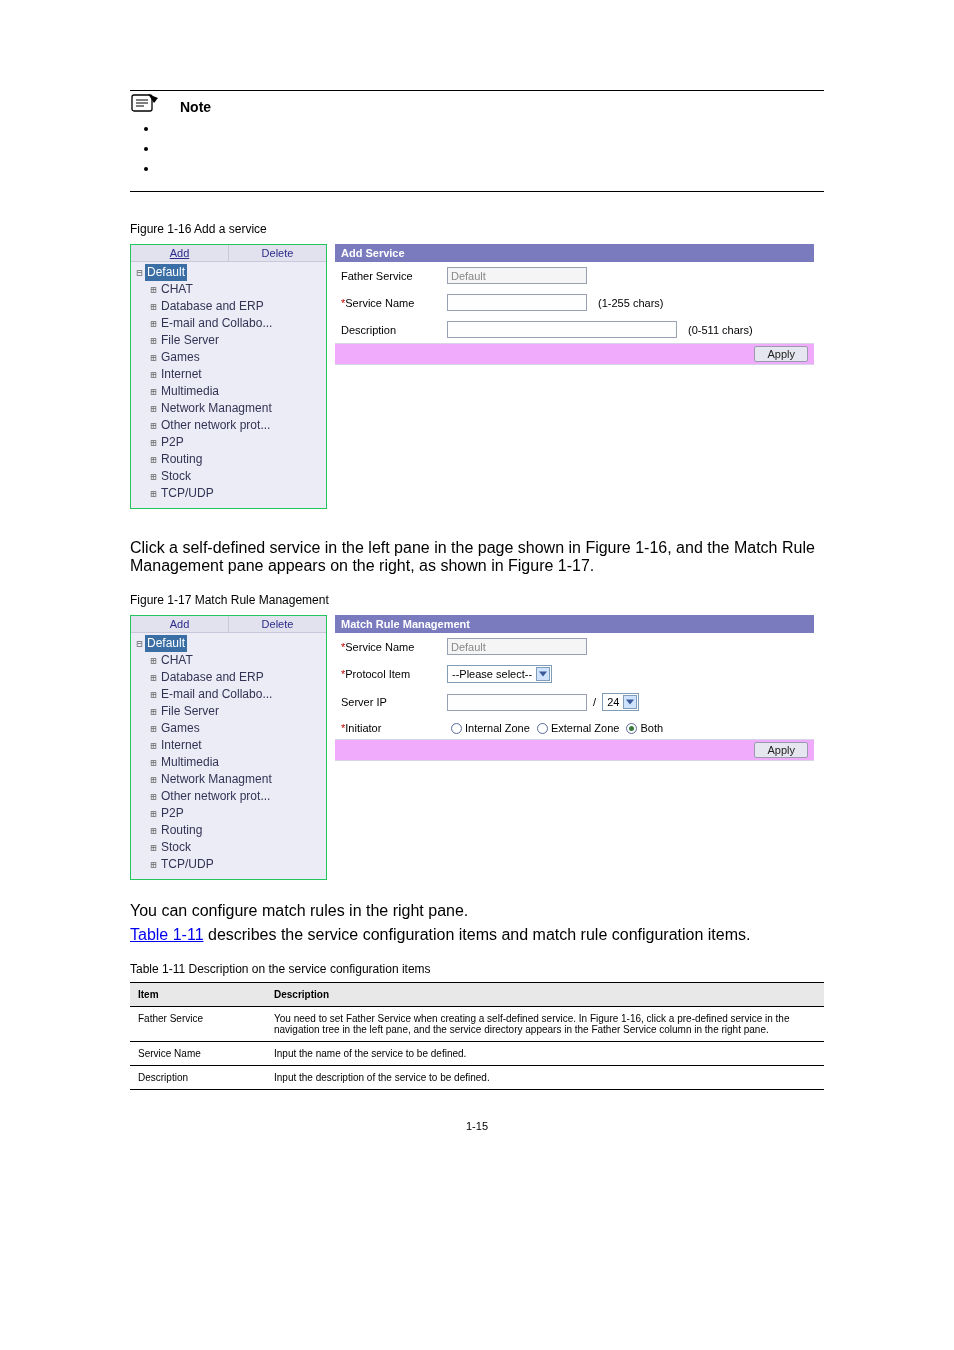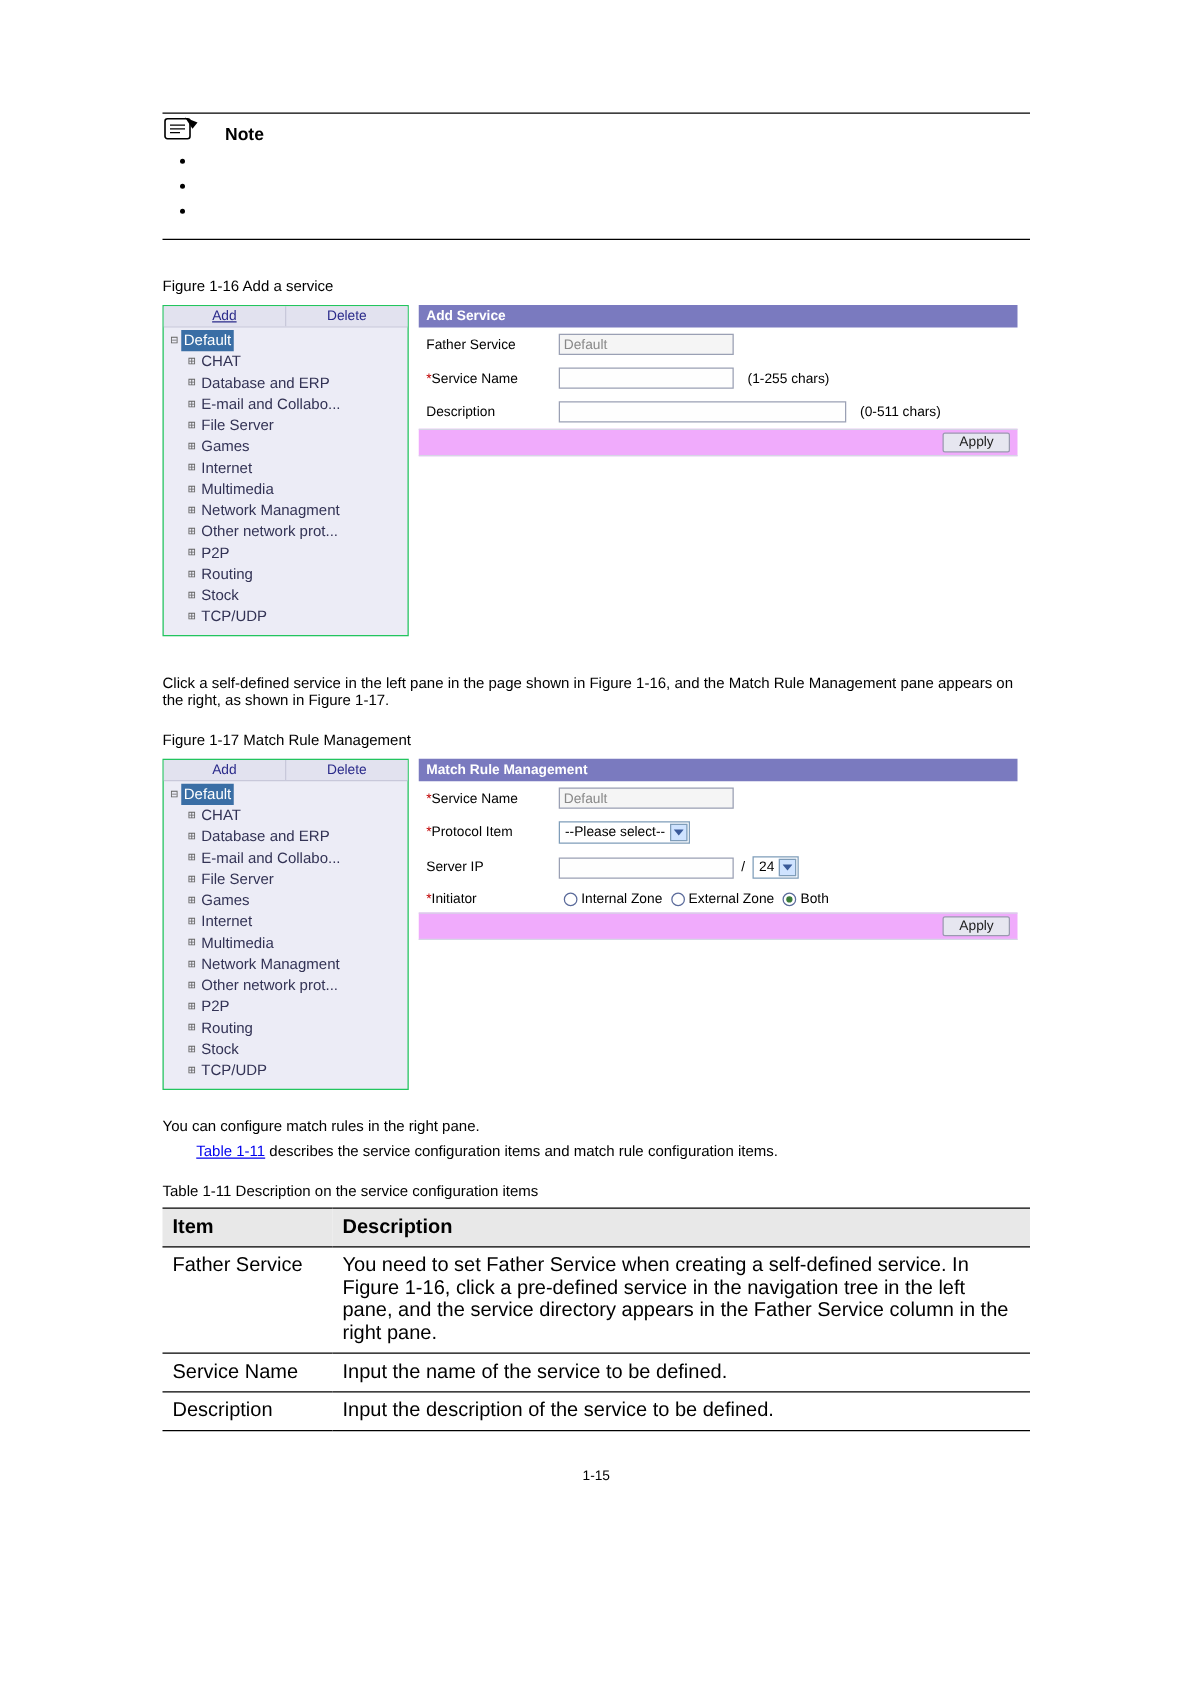--- a/index.html
+++ b/index.html
@@ -50,28 +50,27 @@
     list-style: disc;
     font-size: 12px;
     color: #000;
     min-height: 20px;
   }
   .figure-caption {
     margin-top: 18px;
     font-size: 12px;
   }
   .body-text {
-    font-size: 12px;
+    font-size: 16px;
     margin: 12px 0 6px 0;
   }
   .table-link {
     color: #0000ee;
     text-decoration: underline;
     cursor: pointer;
-    margin-left: 27px;
   }
   
   .screenshot-panel {
     margin-top: 8px;
     border: 0;
     width: 684px;
     display: flex;
     font-family: Tahoma, Arial, sans-serif;
     font-size: 11px;
     color: #000;
@@ -241,21 +240,21 @@
   }
   .radio-lab {
     font-size: 11px;
     vertical-align: middle;
   }
   
   .data-table {
     margin-top: 6px;
     width: 100%;
     border-collapse: collapse;
-    font-size: 16px;
+    font-size: 10px;
   }
   .data-table th, .data-table td {
     border-top: 1px solid #000;
     border-bottom: 1px solid #000;
     padding: 6px 8px;
     text-align: left;
     vertical-align: top;
   }
   .data-table thead th {
     background: #e8e8e8;

